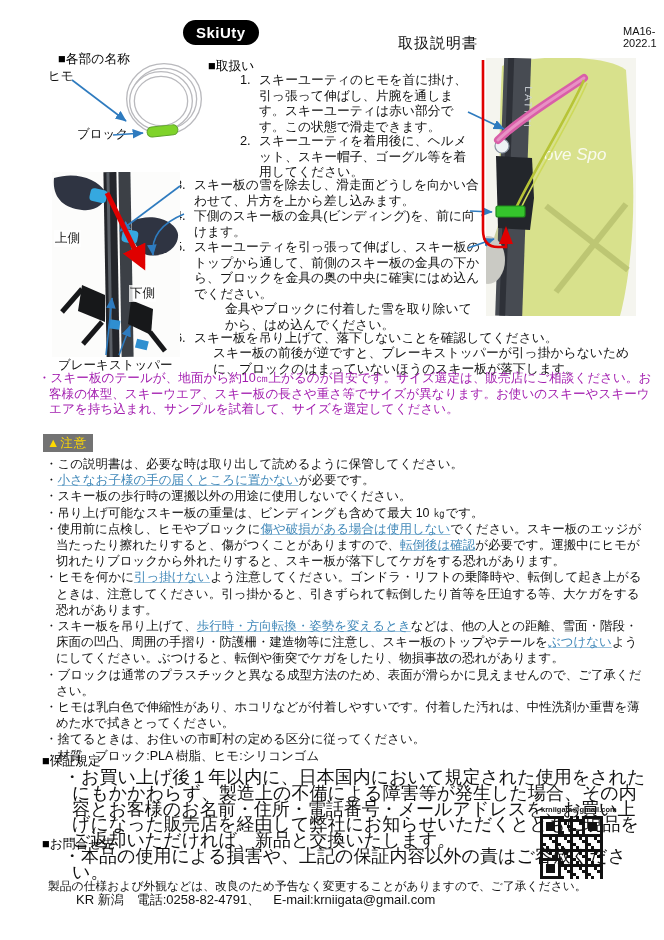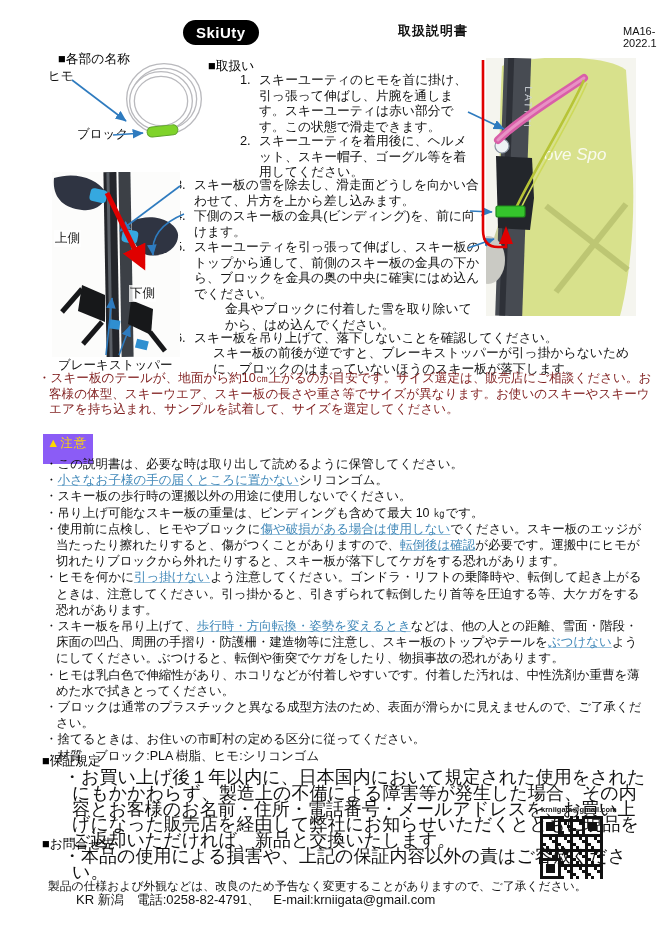--- a/index.html
+++ b/index.html
@@ -3,43 +3,43 @@
 <meta charset="utf-8">
 <style>
   html,body{margin:0;padding:0;background:#e8e8e8;}
   .page{position:relative;width:664px;height:940px;background:#ffffff;overflow:hidden;
         font-family:"Liberation Sans","DejaVu Sans",sans-serif;color:#1a1a1a;}
   .abs{position:absolute;}
   
   .logo-pill{left:183px;top:20px;background:#000000;color:#fff;font-size:15px;font-weight:bold;
              border-radius:14px;padding:4px 13px;letter-spacing:.5px;}
   .title-jp{left:262px;top:22px;font-size:19.5px;font-weight:bold;color:#3b3b93;letter-spacing:1px;}
-  .title-doc{left:398px;top:22px;font-size:13px;font-weight:bold;color:#111;letter-spacing:1px;}
+  .title-doc{left:398px;top:34px;font-size:15px;font-weight:normal;color:#111;letter-spacing:1px;}
   .doc-no{left:577px;top:25px;font-size:11px;color:#111;padding-left:46px;}
   
   .h-sec{font-size:12.8px;color:#000;}
   
   .lbl{font-size:12.5px;color:#111;}
   
   .step{position:absolute;display:flex;font-size:12.8px;line-height:15.6px;color:#111;}
   .step .num{flex:none;width:19px;}
   .s1{left:240px;top:72px;width:238px;}
   .s2{left:240px;top:133px;width:238px;}
   .s3{left:175px;top:177px;width:310px;}
   .s4{left:175px;top:208px;width:310px;}
   .s5{left:175px;top:239px;width:314px;}
   .s5b{left:225px;top:301px;width:256px;}
   .s6{left:175px;top:330px;width:420px;}
   .s6b{left:213px;top:345px;width:440px;}
   
-  .size-note{left:38px;top:371px;width:608px;font-size:12.6px;line-height:15.7px;color:#7f1d1d;
+  .size-note{left:38px;top:371px;width:608px;font-size:12.6px;line-height:15.7px;color:#a21caf;
              padding-left:11px;text-indent:-11px;}
   
-  .caution-badge{left:43px;top:434px;background:#8b5cf6;color:#ffd900;font-size:12.5px;
-                 padding:1px 6px 12px 4px;letter-spacing:1px;}
+  .caution-badge{left:43px;top:434px;background:#737373;color:#ffd900;font-size:12.5px;
+                 padding:1px 6px 0 4px;letter-spacing:1px;}
   .caution-list{left:45px;top:456px;width:601px;font-size:12.5px;line-height:16.2px;color:#111;}
   .citem{padding-left:11px;text-indent:-11px;}
   .link{color:#4289b9;text-decoration:underline;text-decoration-color:#9cc3dd;text-align:center;}
   
   .warranty-h{left:42px;top:753px;}
   .warranty-list{left:63px;top:770px;width:585px;font-size:18px;line-height:15.8px;color:#111;}
   .witem{padding-left:9px;text-indent:-9px;}
   
   .contact-h{left:42px;top:836px;}
   .contact-line{left:76px;top:857px;font-size:13px;color:#111;margin-top:34px;}
@@ -152,28 +152,28 @@
       <rect x="10" y="148" width="29" height="11" rx="2" fill="#35c42c" stroke="#1f8c1a" stroke-width="1.2"></rect>
       <ellipse cx="2" cy="202" rx="17" ry="24" fill="#cacac4"></ellipse>
     </svg>
   </div>
 
   <div class="abs size-note">・スキー板のテールが、地面から約10㎝上がるのが目安です。サイズ選定は、販売店にご相談ください。お客様の体型、スキーウエア、スキー板の長さや重さ等でサイズが異なります。お使いのスキーやスキーウエアを持ち込まれ、サンプルを試着して、サイズを選定してください。</div>
 
   <div class="abs caution-badge">▲注意</div>
   <div class="abs caution-list">
       <div class="citem">・<span>この説明書は、必要な時は取り出して読めるように保管してください。</span></div>
-      <div class="citem">・<span class="link">小さなお子様の手の届くところに置かない</span><span>シリコンゴム。</span></div>
+      <div class="citem">・<span class="link">小さなお子様の手の届くところに置かない</span><span>が必要です。</span></div>
       <div class="citem">・<span>スキー板の歩行時の運搬以外の用途に使用しないでください。</span></div>
       <div class="citem">・<span>吊り上げ可能なスキー板の重量は、ビンディングも含めて最大 10 ㎏です。</span></div>
       <div class="citem">・<span>使用前に点検し、ヒモやブロックに</span><span class="link">傷や破損がある場合は使用しない</span><span>でください。スキー板のエッジが当たったり擦れたりすると、傷がつくことがありますので、</span><span class="link">転倒後は確認</span><span>が必要です。運搬中にヒモが切れたりブロックから外れたりすると、スキー板が落下してケガをする恐れがあります。</span></div>
       <div class="citem">・<span>ヒモを何かに</span><span class="link">引っ掛けない</span><span>よう注意してください。ゴンドラ・リフトの乗降時や、転倒して起き上がるときは、注意してください。引っ掛かると、引きずられて転倒したり首等を圧迫する等、大ケガをする恐れがあります。</span></div>
       <div class="citem">・<span>スキー板を吊り上げて、</span><span class="link">歩行時・方向転換・姿勢を変えるとき</span><span>などは、他の人との距離、雪面・階段・床面の凹凸、周囲の手摺り・防護柵・建造物等に注意し、スキー板のトップやテールを</span><span class="link">ぶつけない</span><span>ようにしてください。ぶつけると、転倒や衝突でケガをしたり、物損事故の恐れがあります。</span></div>
+      <div class="citem">・<span>ブロックは通常のプラスチックと異なる成型方法のため、表面が滑らかに見えませんので、ご了承ください。</span></div>
       <div class="citem">・<span>ヒモは乳白色で伸縮性があり、ホコリなどが付着しやすいです。付着した汚れは、中性洗剤か重曹を薄めた水で拭きとってください。</span></div>
-      <div class="citem">・<span>ブロックは通常のプラスチックと異なる成型方法のため、表面が滑らかに見えませんので、ご了承ください。</span></div>
       <div class="citem">・<span>捨てるときは、お住いの市町村の定める区分に従ってください。</span></div>
       <div class="citem">・<span>材質　ブロック:PLA 樹脂、ヒモ:シリコンゴム</span></div>
     </div>
 
   <div class="abs h-sec warranty-h">■保証規定</div>
   <div class="abs warranty-list">
       <div class="witem">・お買い上げ後１年以内に、日本国内において規定された使用をされたにもかかわらず、製造上の不備による障害等が発生した場合、その内容とお客様のお名前・住所・電話番号・メールアドレスを、お買い上げになった販売店を経由して弊社にお知らせいただくとともに現品をご返却いただければ、新品と交換いたします。</div>
       <div class="witem">・本品の使用による損害や、上記の保証内容以外の責はご容赦ください。</div>
     </div>
 

